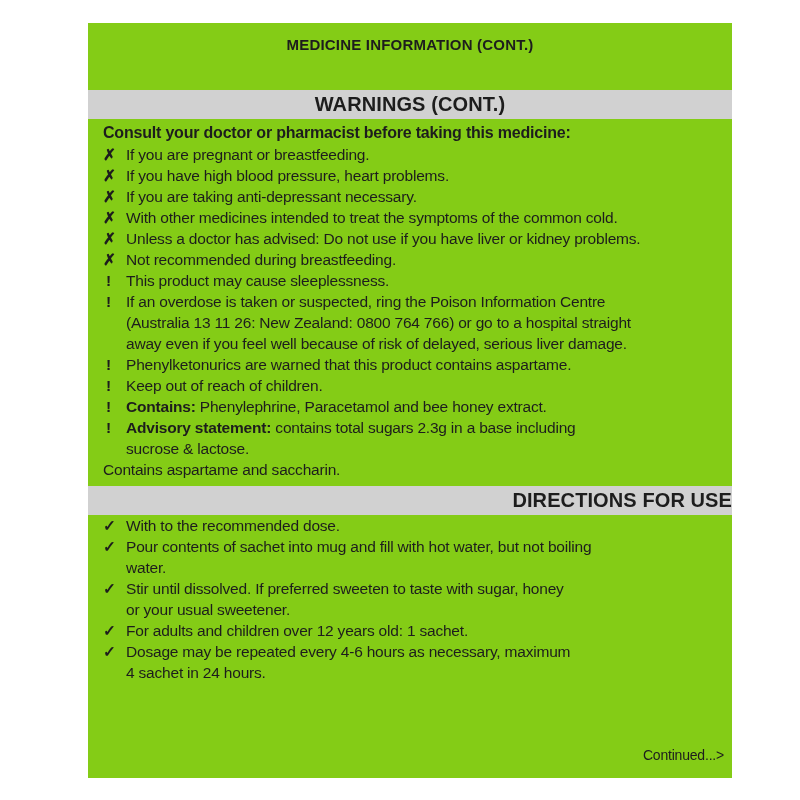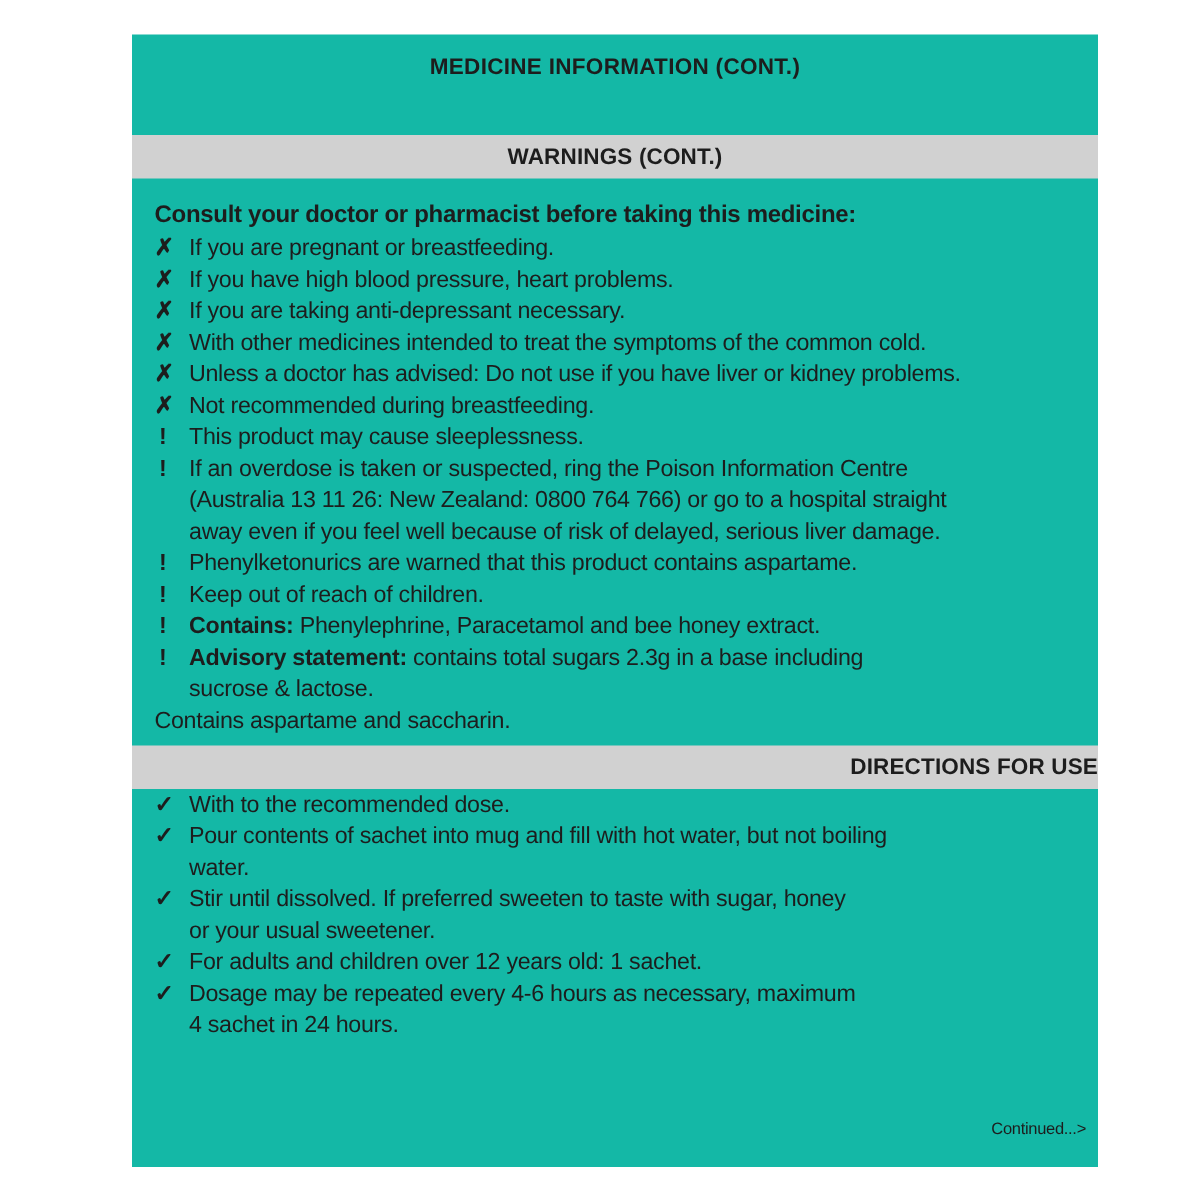--- a/index.html
+++ b/index.html
@@ -6,67 +6,67 @@
   body {
     width:800px; height:800px; position:relative;
     background:#ffffff;
     font-family:"Liberation Sans", sans-serif;
     color:#1d1d1d;
     overflow:hidden;
   }
   .panel {
     position:absolute; left:88px; top:23px;
     width:644px; height:755px;
-    background:#14b8a6;
+    background:#84cc16;
   }
   .doc-title {
     padding-top:13px;
     text-align:center;
     font-weight:bold;
     font-size:15px;
     line-height:18px;
     letter-spacing:0.2px;
   }
   .section-bar {
     margin-top:36px;
     height:29px; line-height:29px;
     background:#d1d1d1;
     text-align:center;
     font-weight:bold;
-    font-size:15px;
+    font-size:20px;
     letter-spacing:0.1px;
   }
   .section-bar.directions { margin-top:6px;text-align:right; }
   .content {
     padding:0 12px 0 15px;
     font-size:15.5px;
     line-height:21px;
     letter-spacing:-0.2px;
   }
   .heading {
     font-weight:bold;
     font-size:16px;
     line-height:22px;
   }
-  .heading.consult { margin-top:14px; }
+  .heading.consult { margin-top:3px; }
   .item { display:flex; }
   .bullet {
     flex:0 0 23px; width:23px;
     font-weight:normal;
   }
   .bullet.cross { font-weight:600; }
   .bullet.check { font-weight:600; }
   .bullet.alert { padding-left:3px; font-weight:bold; box-sizing:border-box; }
   .text { flex:1; white-space:pre-line; }
   .text b { letter-spacing:-0.2px; }
   .cont-line { white-space:pre-line; }
   .continued {
     position:absolute;
     right:8px; top:724px;
-    font-size:11px;
+    font-size:14px;
     letter-spacing:-0.2px;
   }
 </style>
 </head>
 <body>
 
 <div class="panel">
 
   <div class="doc-title">MEDICINE INFORMATION (CONT.)</div>
 

